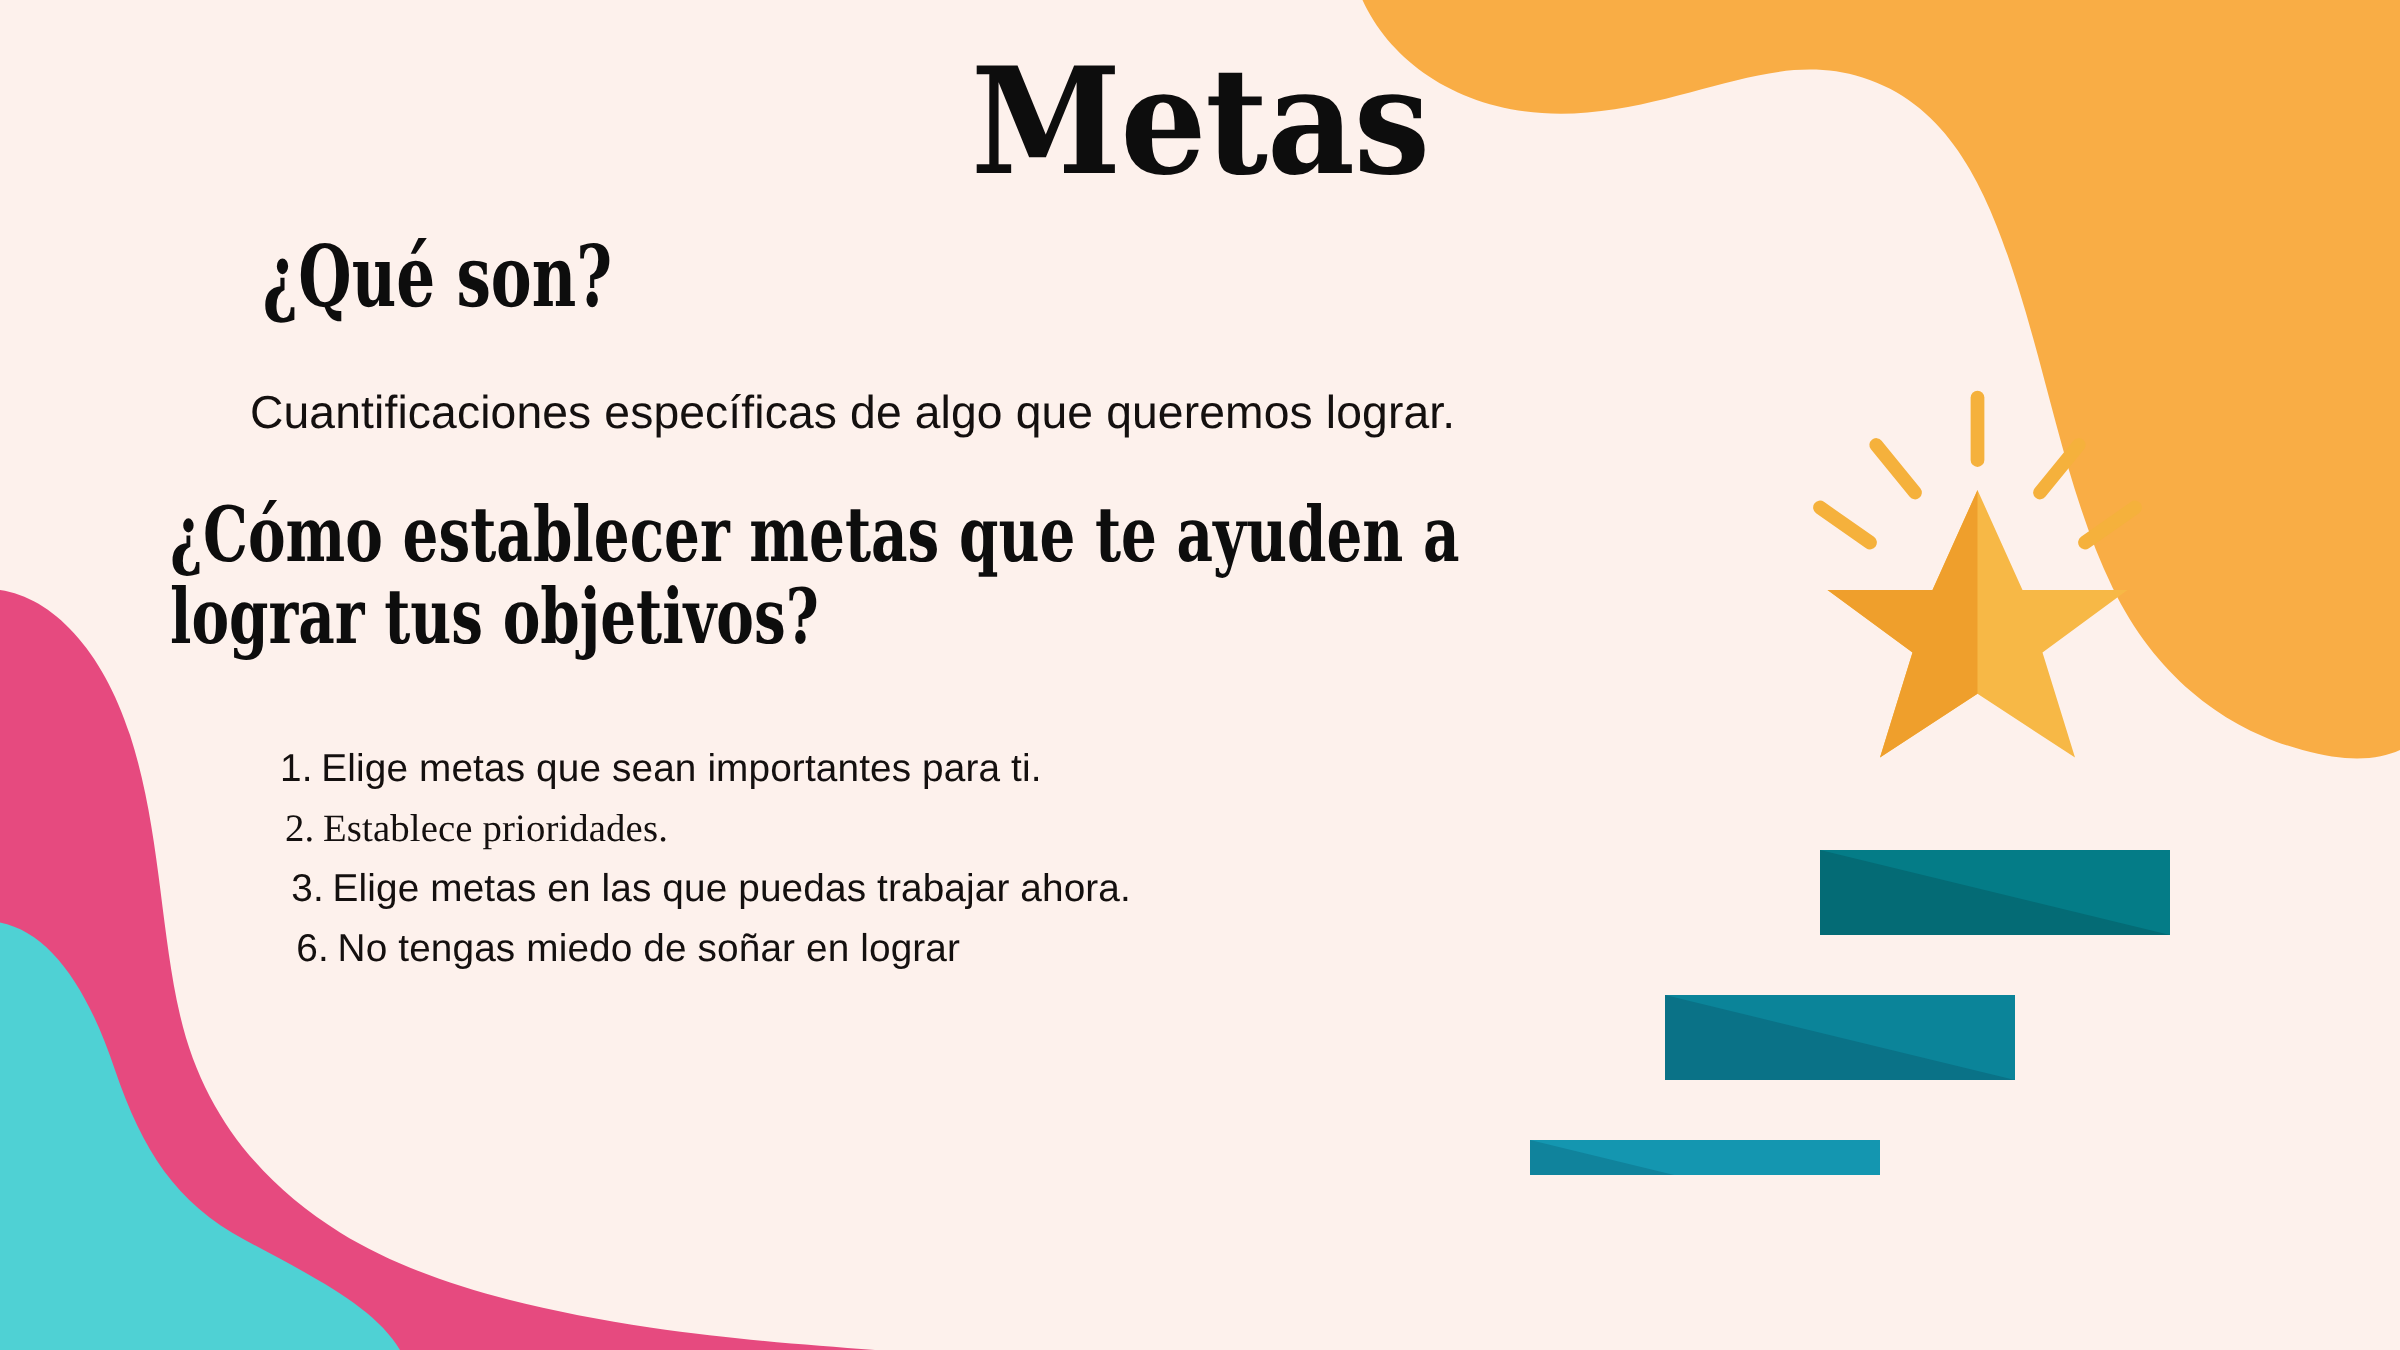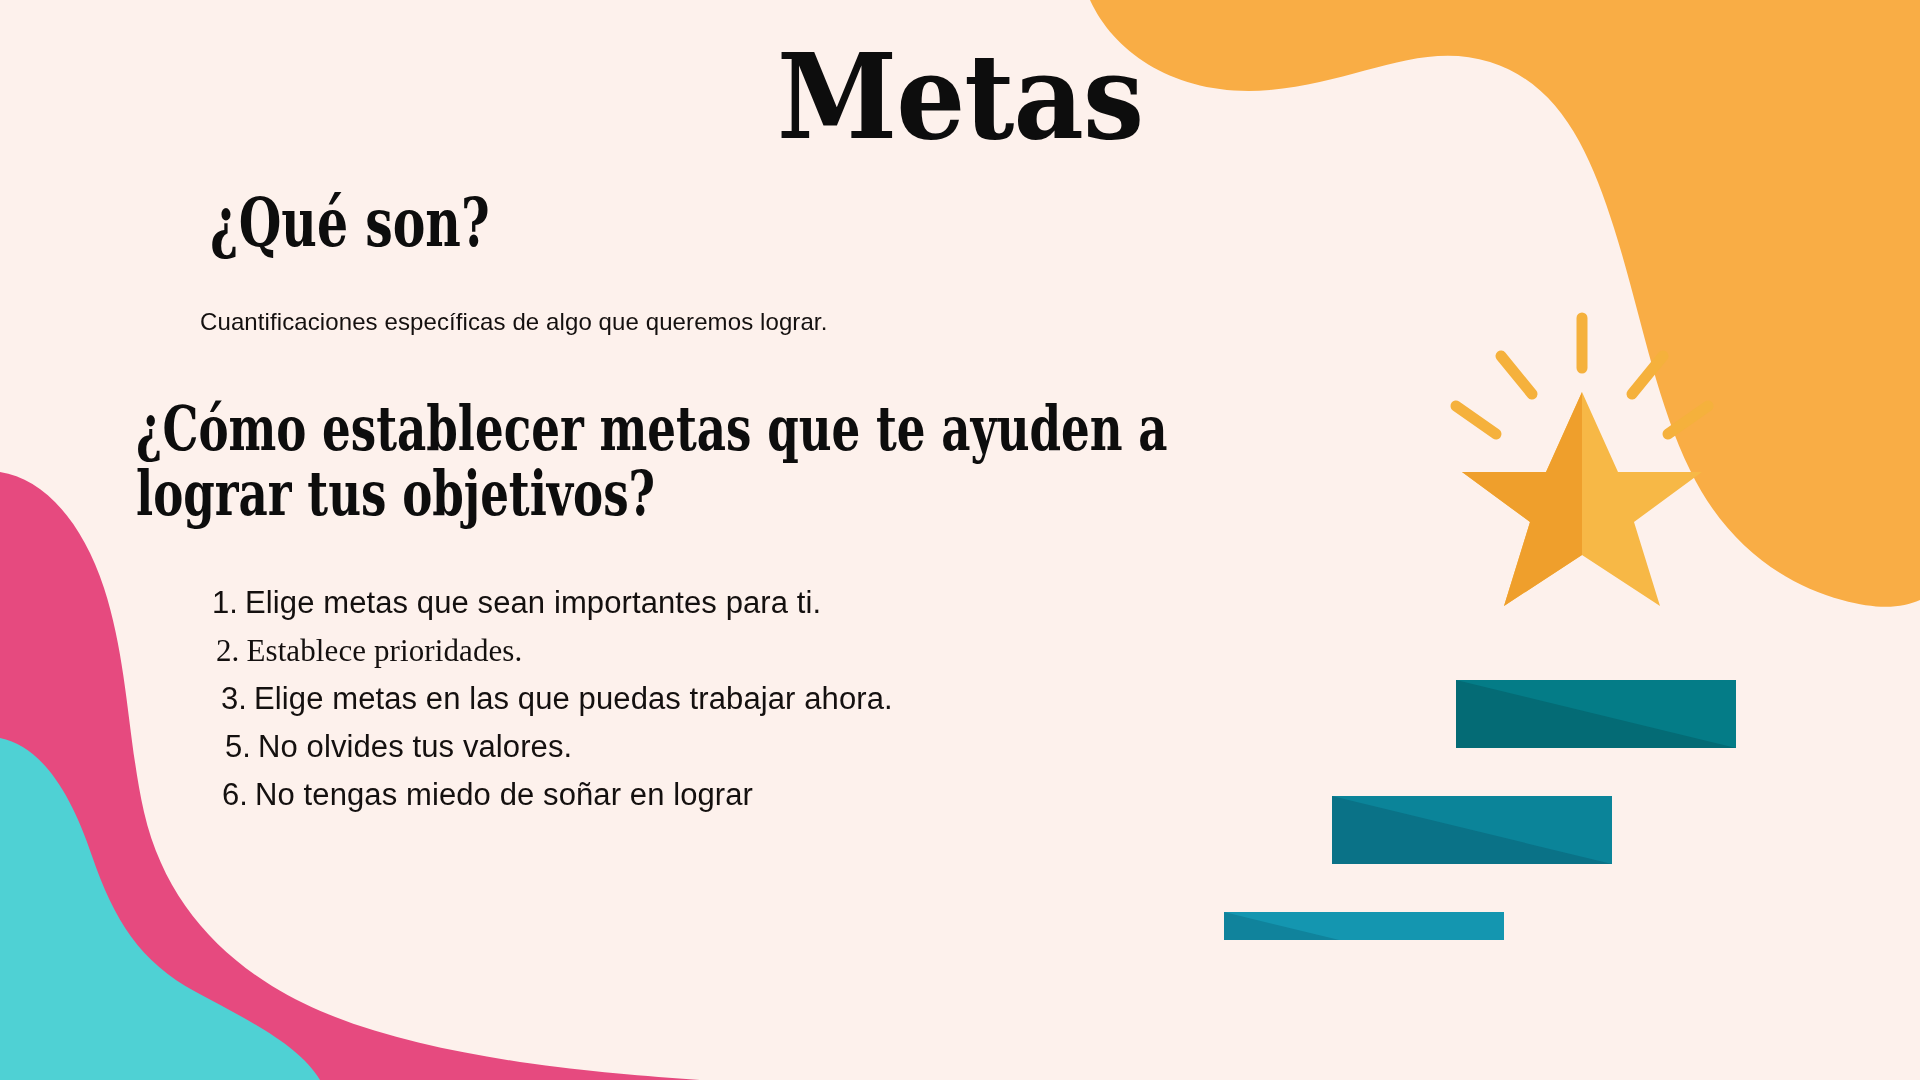--- a/index.html
+++ b/index.html
@@ -52,21 +52,21 @@
     line-height: 1.0;
     color: #0d0d0d;
     transform: scaleX(0.72);
     transform-origin: left center;
   }
 
   .lede {
     position: absolute;
     left: 200px;
     top: 306px;
-    font-size: 24px;
+    font-size: 37px;
     line-height: 1.3;
     color: #14100f;
     letter-spacing: 0.1px;
   }
 
   .heading2 {
     position: absolute;
     left: 136px;
     top: 396px;
     width: 1420px;
@@ -76,21 +76,21 @@
     line-height: 1.07;
     color: #0d0d0d;
     transform: scaleX(0.74);
     transform-origin: left top;
   }
 
   .steps-list {
     position: absolute;
     left: 208px;
     top: 575px;
-    margin: 4px;
+    margin: 16px;
     padding: 0;
     list-style: none;
   }
   .steps-list li {
     font-size: 31px;
     line-height: 48px;
     color: #14100f;
     white-space: nowrap;
     letter-spacing: 0.1px;
   }
@@ -165,23 +165,20 @@
     <li>
       <span class="num">1.</span><span>Elige metas que sean importantes para ti.</span>
     </li>
     <li>
       <span class="num">2.</span><span>Establece prioridades.</span>
     </li>
     <li>
       <span class="num">3.</span><span>Elige metas en las que puedas trabajar ahora.</span>
     </li>
     <li>
-      <span class="num">5.</span><span>No olvides tus valores.</span>
-    </li>
-    <li>
       <span class="num">6.</span><span>No tengas miedo de soñar en lograr</span>
     </li>
   </ul>
 
   <svg class="star-art" viewBox="0 0 300 330">
 
     <g stroke="#f5b13c" stroke-width="11" stroke-linecap="round" fill="none">
       <line x1="150" y1="18" x2="150" y2="68"></line>
       <line x1="69" y1="56" x2="100" y2="94"></line>
       <line x1="231" y1="56" x2="200" y2="94"></line>

